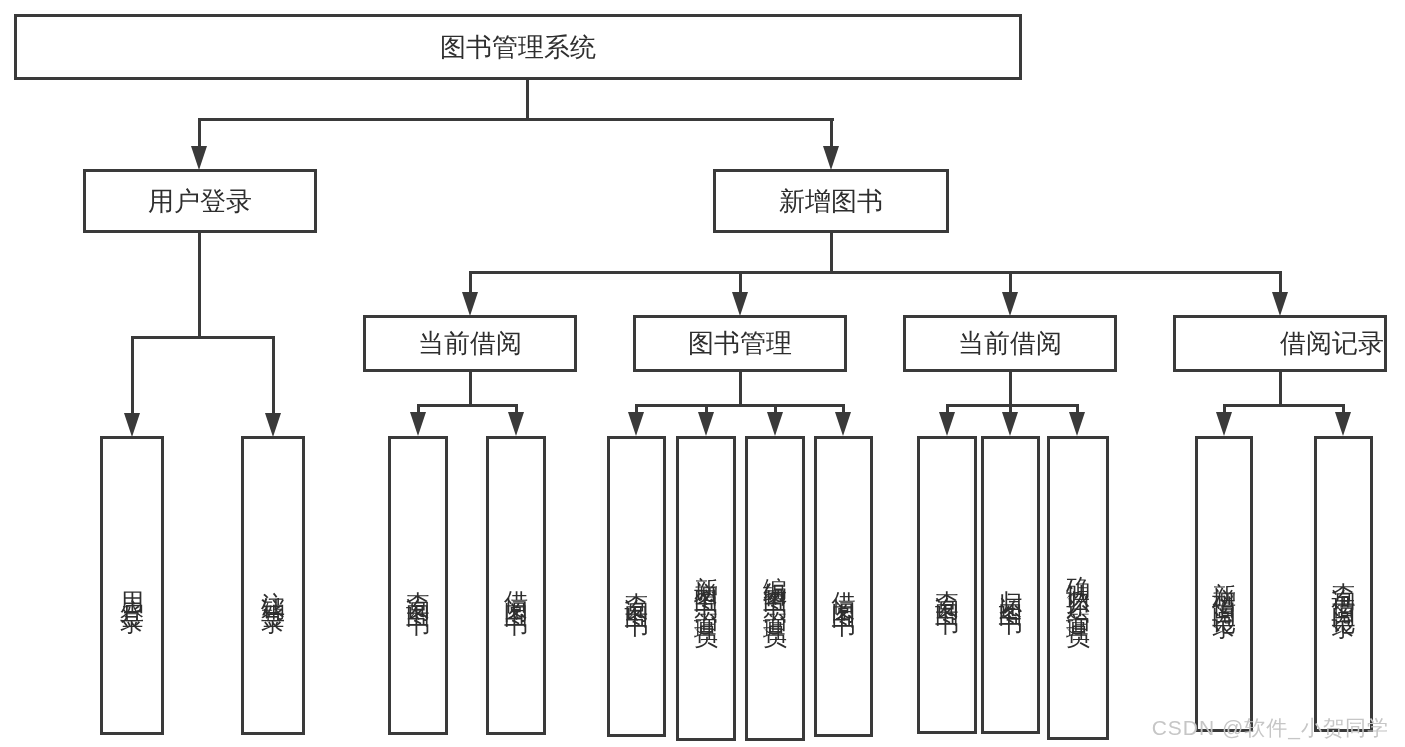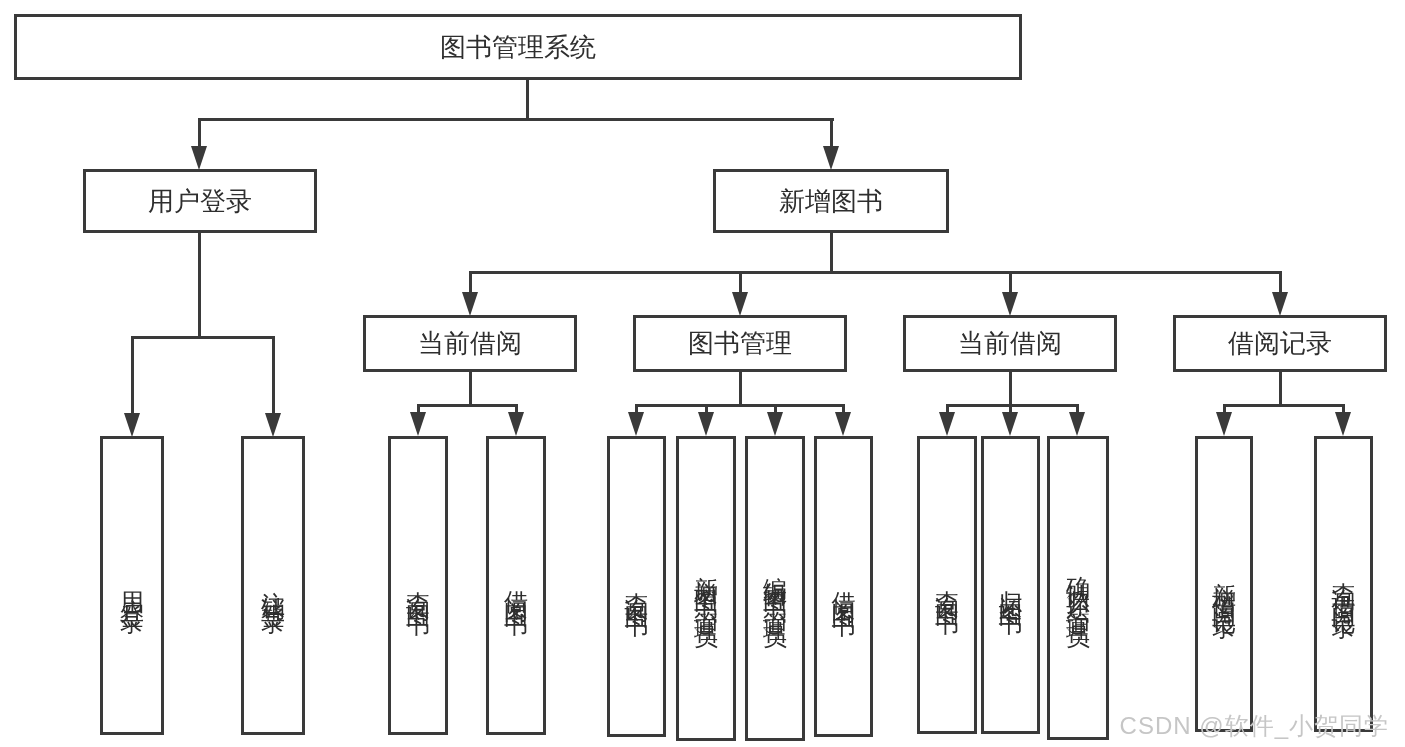--- a/index.html
+++ b/index.html
@@ -51,21 +51,21 @@
     position:absolute;
     width:0;height:0;
     border-left:8px solid transparent;
     border-right:8px solid transparent;
     border-top:24px solid var(--line);
   }
   .watermark{
     position:absolute;
     right:16px;
     bottom:5px;
-    font-size:24px;
+    font-size:21px;
     letter-spacing:1px;
     color:var(--watermark);
   }
 </style>
 </head>
 <body>
 
 <div class="canvas">
 
   <div class="vline" style="left:526px;top:66px;height:55px;"></div>
@@ -140,21 +140,21 @@
 
   <div class="box" style="left:363px;top:315px;width:214px;height:57px;">
     <span>当前借阅</span>
   </div>
   <div class="box" style="left:633px;top:315px;width:214px;height:57px;">
     <span>图书管理</span>
   </div>
   <div class="box" style="left:903px;top:315px;width:214px;height:57px;">
     <span>当前借阅</span>
   </div>
-  <div class="box" style="left:1173px;top:315px;width:214px;height:57px;">
+  <div class="box" style="left:1173px;top:315px;width:214px;height:57px;justify-content:flex-end;">
     <span>借阅记录</span>
   </div>
 
   <div class="box leaf" style="left:100px;top:436px;width:64px;height:299px;">
     <span class="vtext">用户登录</span>
   </div>
   <div class="box leaf" style="left:241px;top:436px;width:64px;height:299px;">
     <span class="vtext">注销登录</span>
   </div>
 

